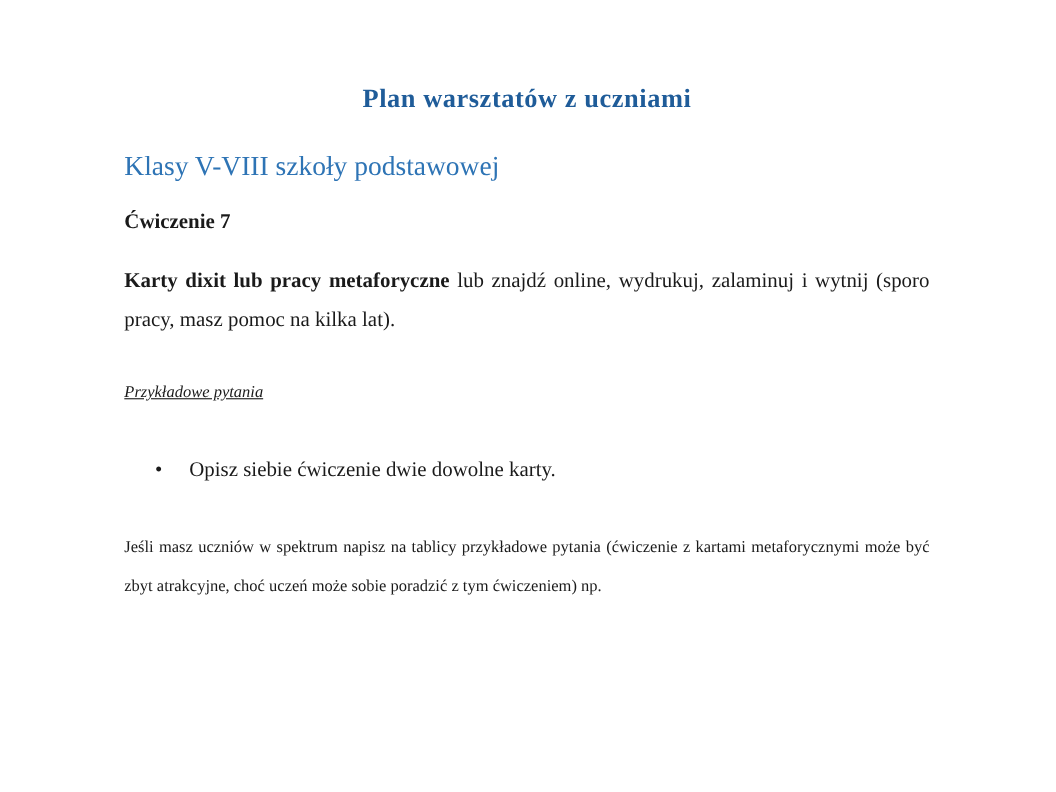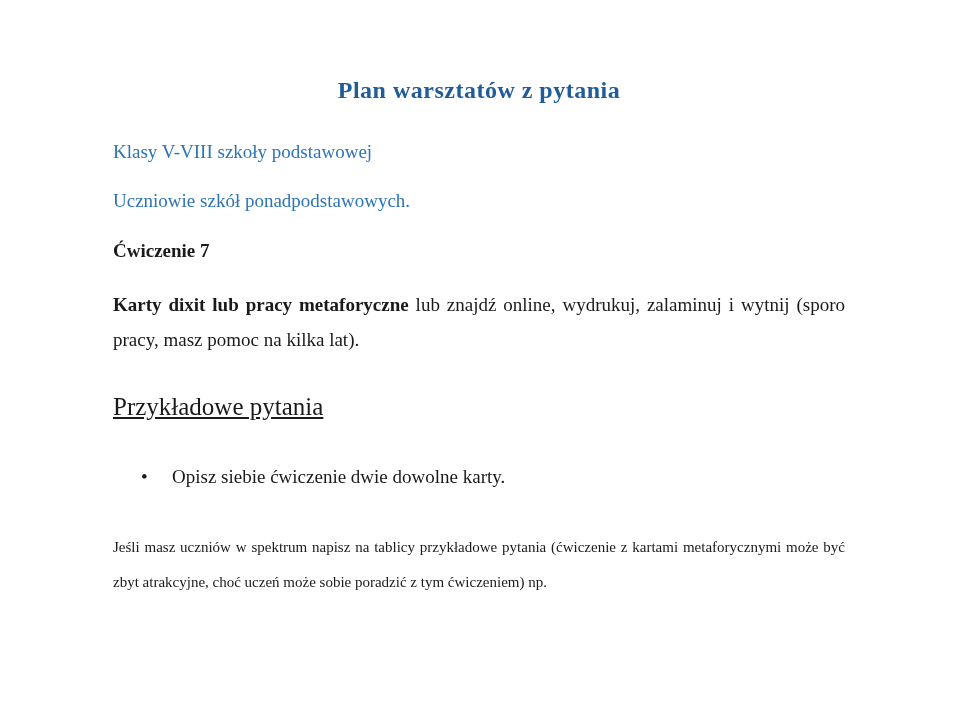--- a/index.html
+++ b/index.html
@@ -25,21 +25,21 @@
   }
   .doc-title {
     font-size: 24px;
     font-weight: bold;
     line-height: 30px;
     text-align: center;
     color: var(--title-blue);
     letter-spacing: 0.5px;
   }
   .subtitle {
-    font-size: 19px;
+    font-size: 25px;
     line-height: 35px;
     color: var(--subtitle-blue);
     font-weight: normal;
   }
   .subtitle.first { margin-top: 29px; }
   .subtitle.second { margin-top: 14px; }
   .exercise-heading {
     margin-top: 15px;
     font-size: 19px;
     font-weight: bold;
@@ -48,24 +48,25 @@
   }
   .materials {
     margin-top: 19px;
     font-size: 19px;
     line-height: 35px;
     text-align: justify;
   }
   .materials .bold-lead { font-weight: bold; }
   .questions-heading {
     margin-top: 32px;
-    font-size: 25px;
+    font-size: 15px;
     font-weight: normal;
     line-height: 35px;
     color: var(--body-color);
+    font-style: italic;
   }
   .questions-heading .underline { text-decoration: underline; }
   .bullet-list {
     margin-top: 35px;
     list-style: none;
   }
   .list-item {
     position: relative;
     padding-left: 59px;
     font-size: 19px;
@@ -83,25 +84,24 @@
     font-size: 15px;
     line-height: 35px;
     text-align: justify;
   }
 </style>
 </head>
 <body>
 
 <div class="page">
 
-  <h1 class="doc-title">Plan warsztatów z pytania</h1>
+  <h1 class="doc-title">Plan warsztatów z uczniami</h1>
 
   <p class="subtitle first">Klasy V-VIII szkoły podstawowej</p>
 
-  <p class="subtitle second">Uczniowie szkół ponadpodstawowych.</p>
 
   <h2 class="exercise-heading">Ćwiczenie 7</h2>
 
   <p class="materials"><span class="bold-lead">Karty dixit lub pracy metaforyczne</span><span> lub znajdź online, wydrukuj, zalaminuj i wytnij (sporo pracy, masz pomoc na kilka lat).</span></p>
 
   <h3 class="questions-heading">
     <span class="underline">Przykładowe pytania</span>
   </h3>
 
   <ul class="bullet-list">

